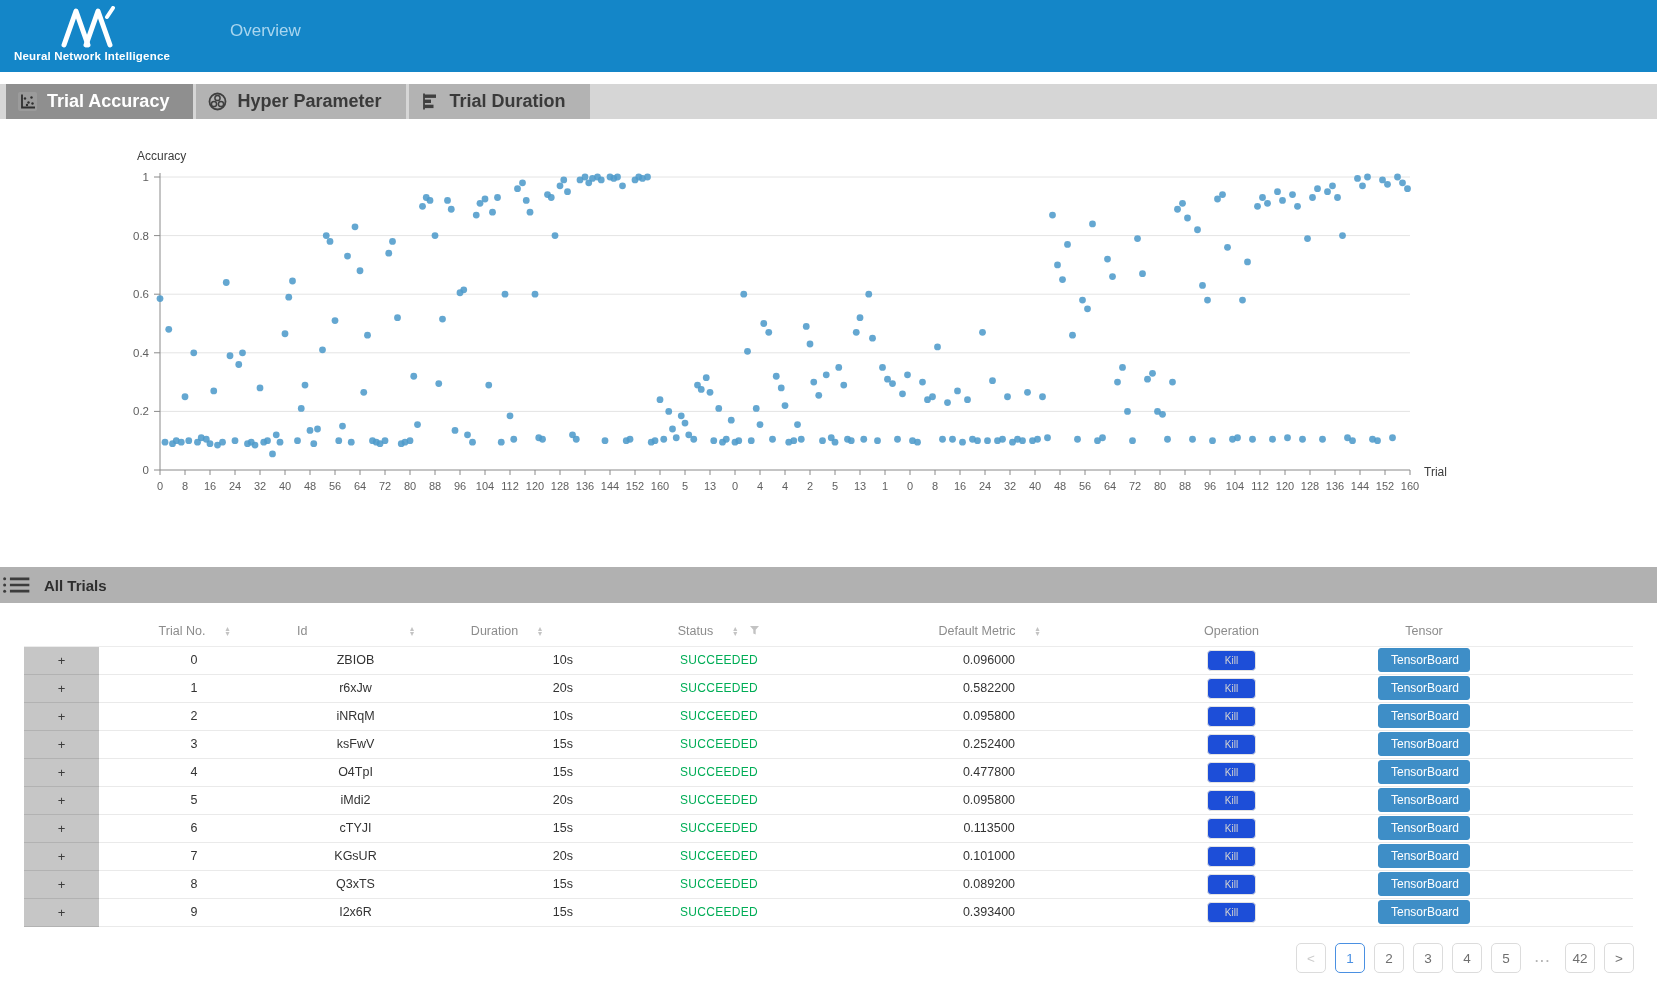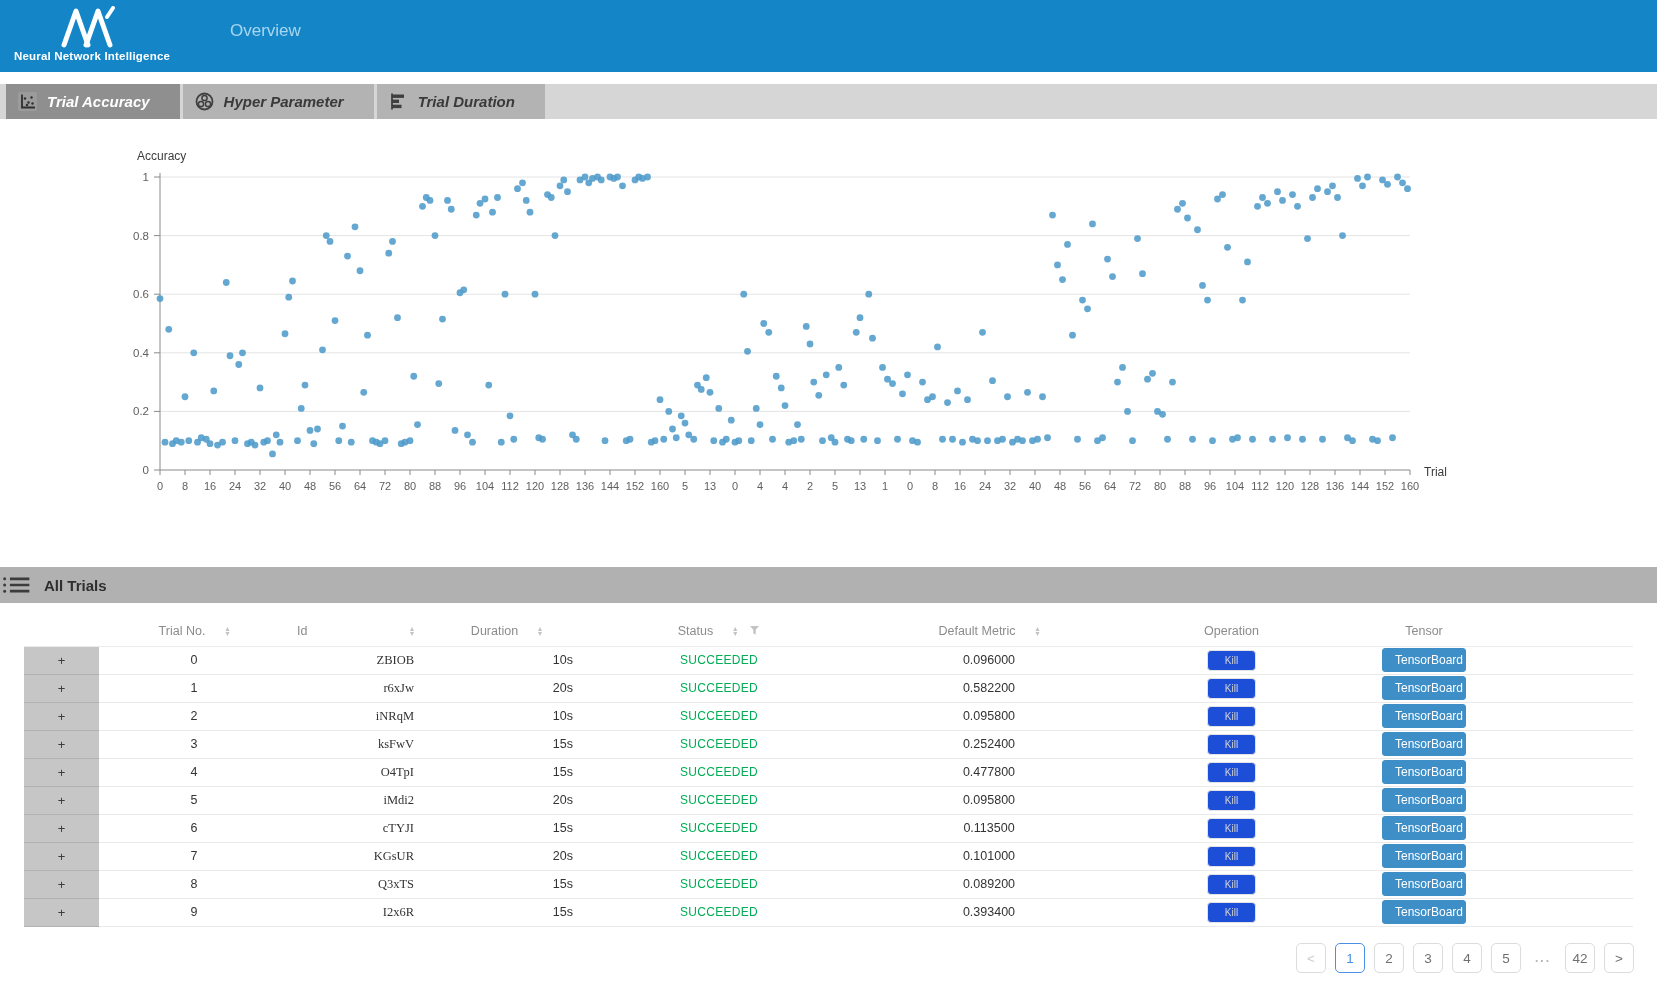--- a/index.html
+++ b/index.html
@@ -16,23 +16,23 @@
   .nav-item { position:absolute; top:0; height:68px; display:flex; align-items:center;
     font-size:17px; cursor:pointer; }
   .nav-overview { left:222px; color:#a9d6ef; }
   .nav-trials { left:349px; color:#ffffff; }
   .nav-trials .nav-label { padding:6px 8px 10px 8px; border-bottom:2px solid #fff; }
   .nav-overview .nav-label { padding:6px 8px 12px 8px; }
 
   
   .tabbar { position:absolute; top:84px; left:0; width:1657px; height:35px;
     background:#d6d6d6; display:flex; align-items:stretch; }
-  .tab-btn { display:flex; align-items:center; gap:10px; padding:0 30px 0 12px;
-    background:#b3b3b3; color:#3a3a3a; font-size:15px; font-weight:600;
-    margin-right:3px; cursor:pointer; white-space:nowrap;font-style:italic; }
+  .tab-btn { display:flex; align-items:center; gap:10px; padding:0 24px 0 12px;
+    background:#b3b3b3; color:#3a3a3a; font-size:18px; font-weight:600;
+    margin-right:3px; cursor:pointer; white-space:nowrap; }
   .tab-btn:first-child { margin-left:6px; }
   .tab-btn.active { background:#8f8f8f; color:#ffffff; }
   .tab-btn svg { flex:0 0 auto; }
 
   
   .chart-section { position:absolute; top:120px; left:0; width:1657px; height:415px; }
   .chart-section svg { display:block; }
 
   
   .alltrials-bar { position:absolute; top:567px; left:0; width:1657px; height:36px;
@@ -47,29 +47,29 @@
   .th-wrap { display:flex; align-items:center; justify-content:center; gap:20px; }
   th.col-id .th-wrap { justify-content:space-between; padding-left:8px; }
   .sort-caret { display:inline-flex; flex-direction:column; color:#c3c3c3;
     font-size:8px; line-height:5px; cursor:pointer; font-style:normal; }
   .filter-funnel { display:inline-flex; margin-left:-8px; cursor:pointer; }
   tbody td { height:28px; font-size:12.5px; color:#333;
     border-bottom:1px solid #eaeaea; vertical-align:middle; }
   td.expand-cell { background:#c6c6c6; border-bottom:1px solid #b2b2b2;
     text-align:center; color:#3c3c3c; font-size:13px; cursor:pointer; }
   td.cell-no { text-align:center; }
-  td.cell-id { text-align:right; padding-left:8px;font-family:Liberation Serif, serif; }
+  td.cell-id { text-align:center; padding-left:8px; }
   td.cell-duration { text-align:right; padding-right:26px; }
   td.cell-status { text-align:center; color:#00ad56; font-size:12px; letter-spacing:.3px; }
   td.cell-metric { text-align:center; }
   td.cell-op, td.cell-tensor { text-align:center; }
   .kill-btn { font-family:inherit; font-size:10px; color:#d2d2d2; background:#1d4ed8;
     border:1px solid #e3e3e3; border-radius:4px; padding:4px 17px; cursor:default; }
   .tb-btn { font-family:inherit; font-size:12px; color:#fff; background:#3e8ec7;
-    border:1px solid #3e8ec7; border-radius:3px; padding:4px 12px; width:84px;
+    border:1px solid #3e8ec7; border-radius:3px; padding:4px 12px; width:92px;
     cursor:pointer; }
 
   
   .pagination { position:absolute; top:943px; right:23px; display:flex; gap:9px;
     list-style:none; }
   .pg-btn { width:30px; height:30px; border:1px solid #dcdcdc; border-radius:5px;
     background:#fff; display:flex; align-items:center; justify-content:center;
     font-size:13.5px; color:#6f6f6f; cursor:pointer; }
   .pg-btn.active { border-color:#4a90e2; color:#4a90e2; }
   .pg-btn.disabled { color:#cccccc; cursor:default; }

